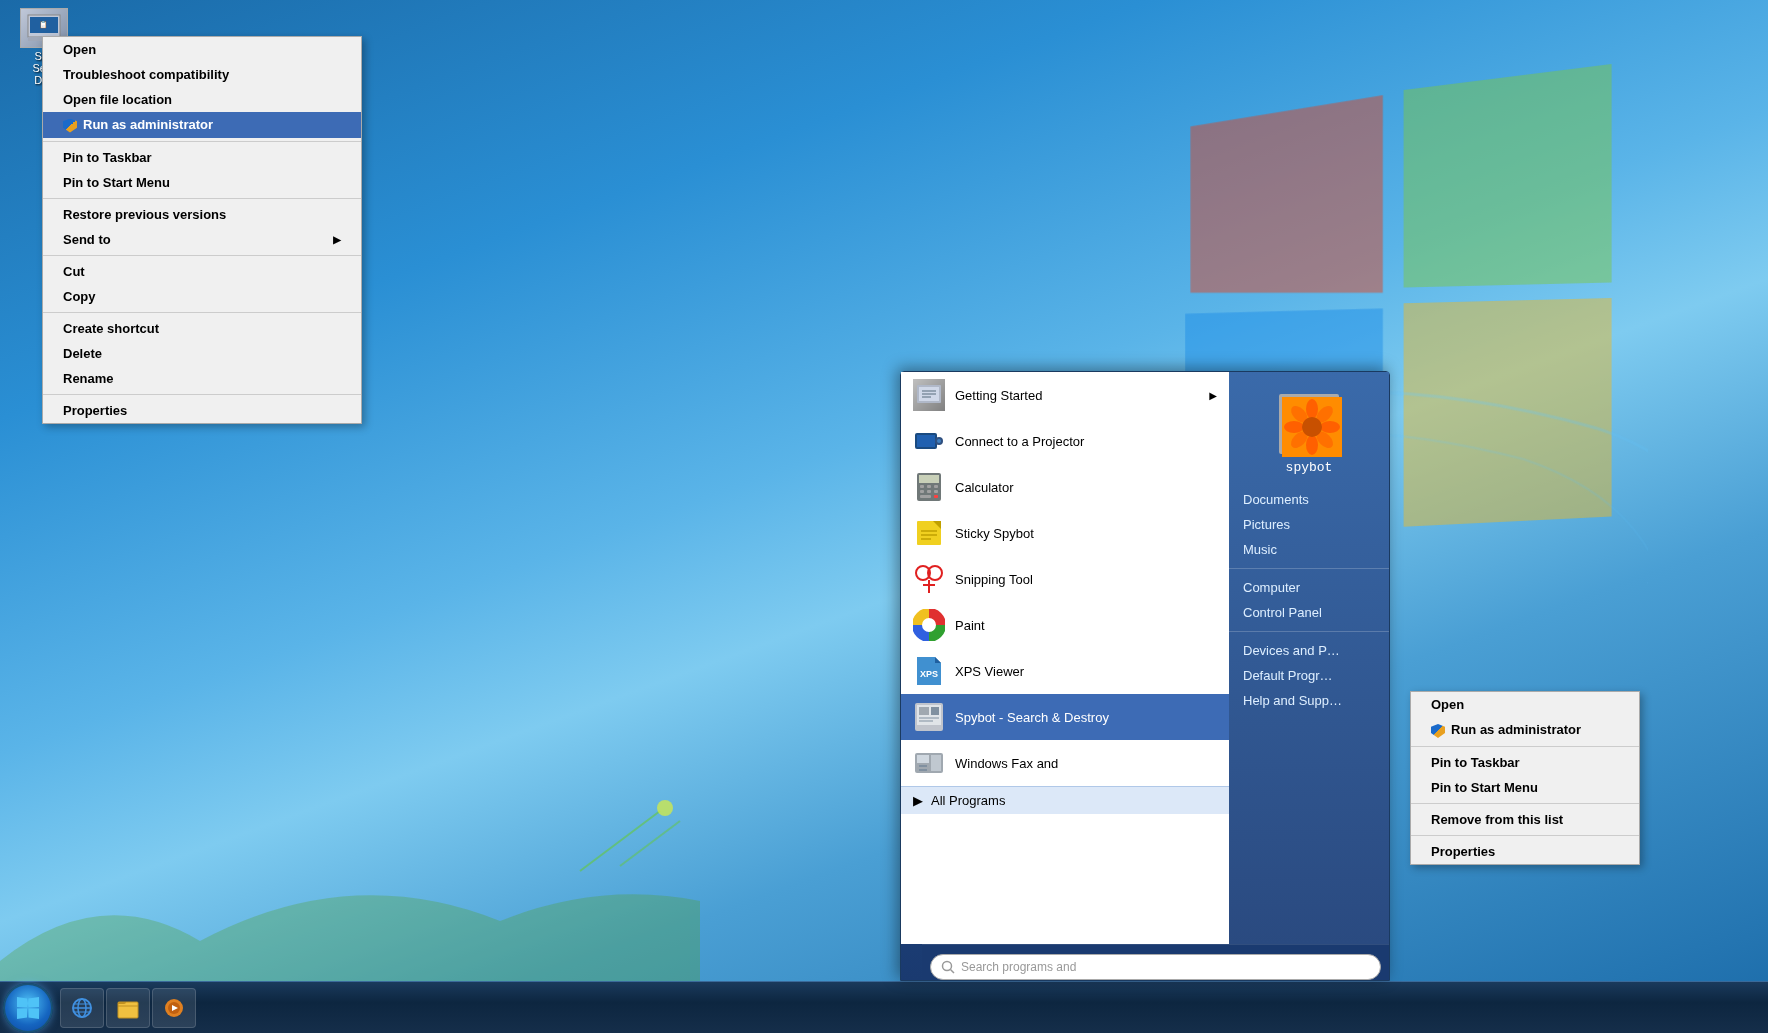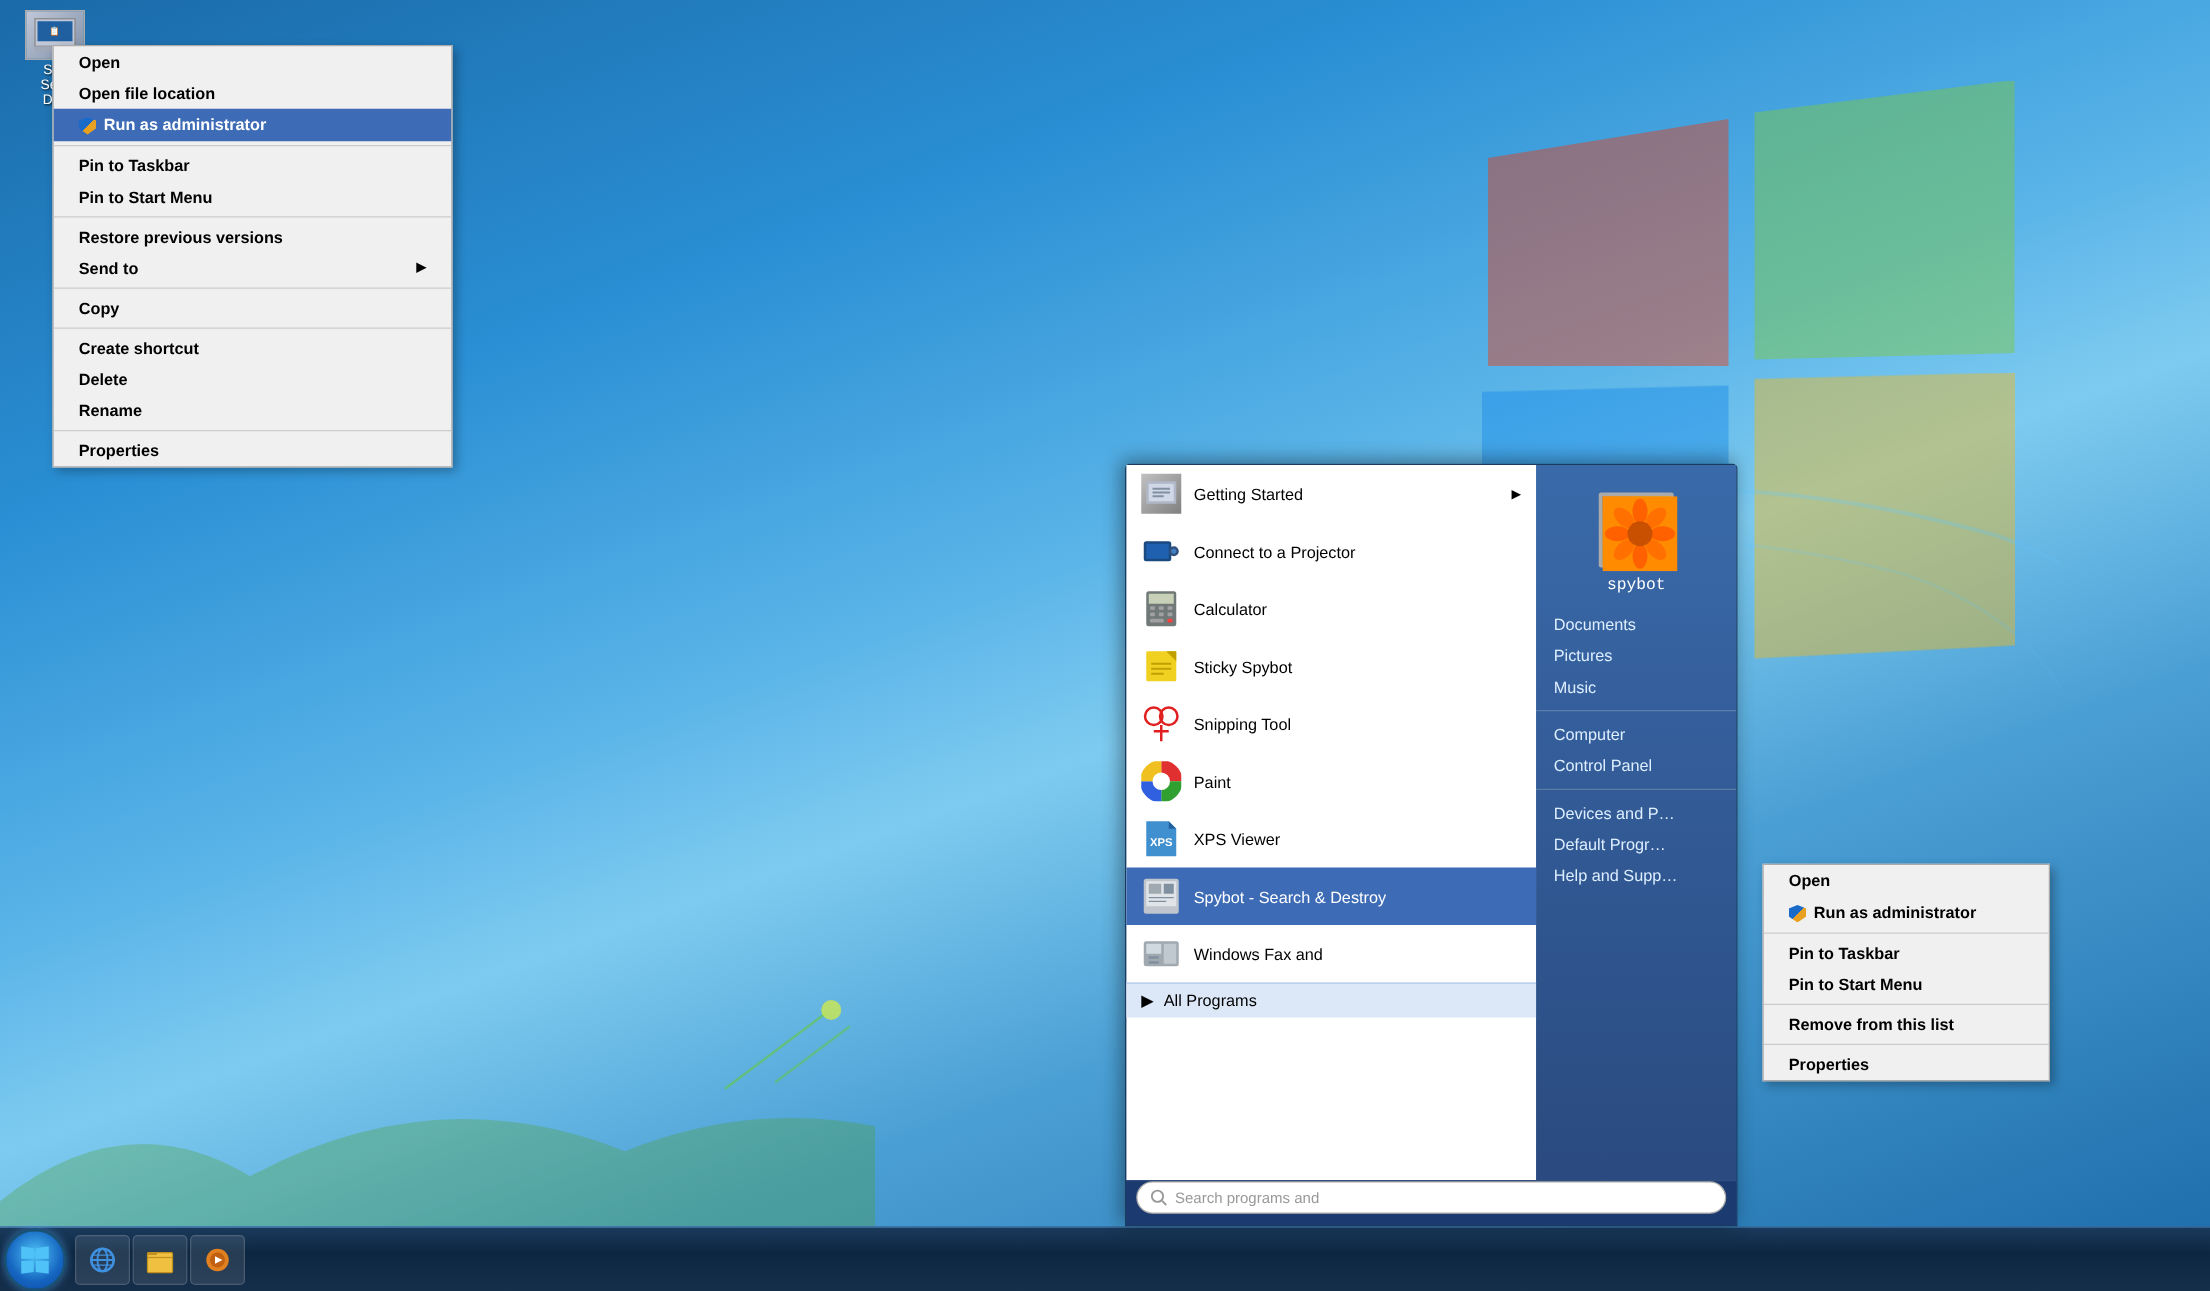--- a/index.html
+++ b/index.html
@@ -185,24 +185,25 @@
     .start-menu-separator-right {
       height: 1px;
       background: rgba(255,255,255,0.2);
       margin: 6px 0;
     }
 
     .start-menu-bottom {
       height: 36px;
       background: #1a3a70;
       display: flex;
-      align-items: flex-start;
+      align-items: flex-end;
       padding: 0 8px;
       gap: 8px;
       border-top: 1px solid rgba(255,255,255,0.1);
+      margin-left: 21px;
     }
 
     .search-box {
       flex: 1;
       height: 26px;
       background: #fff;
       border: 1px solid #aaa;
       border-radius: 13px;
       display: flex;
       align-items: center;
@@ -373,20 +374,23 @@
     </div>
     <span class="small-icon-text">Spy<br>Sear<br>Des</span>
   </div>
 
   <div class="context-menu-desktop">
 
     <div class="context-menu-item">
       <span>Open</span>
     </div>
 
+    <div class="context-menu-item">
+      <span>Troubleshoot compatibility</span>
+    </div>
 
     <div class="context-menu-item">
       <span>Open file location</span>
     </div>
 
     <div class="context-menu-item active">
       <span><span class="shield-icon-inline"></span><span>Run as administrator</span></span>
     </div>
     <div class="context-menu-separator"></div>
 
@@ -402,20 +406,23 @@
     <div class="context-menu-item">
       <span>Restore previous versions</span>
     </div>
 
     <div class="context-menu-item">
       <span>Send to</span>
       <span class="context-menu-arrow">▶</span>
     </div>
     <div class="context-menu-separator"></div>
 
+    <div class="context-menu-item">
+      <span>Cut</span>
+    </div>
 
     <div class="context-menu-item">
       <span>Copy</span>
     </div>
     <div class="context-menu-separator"></div>
 
     <div class="context-menu-item">
       <span>Create shortcut</span>
     </div>
 

